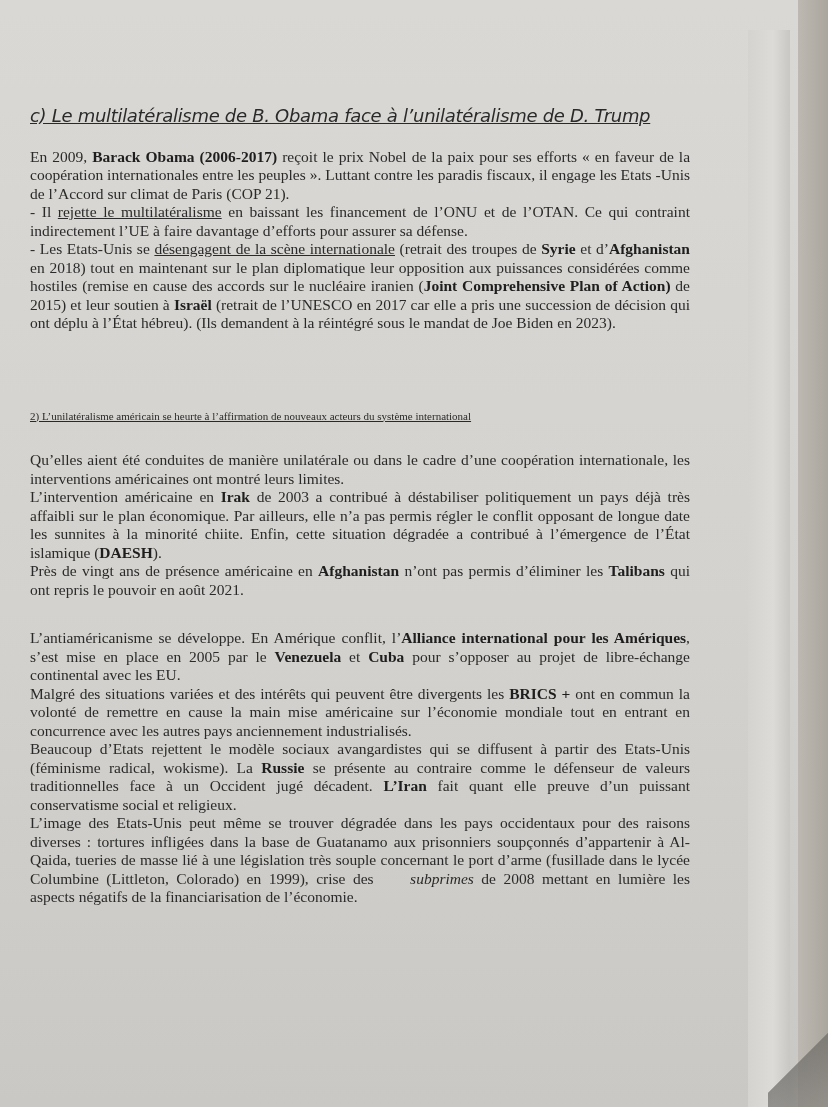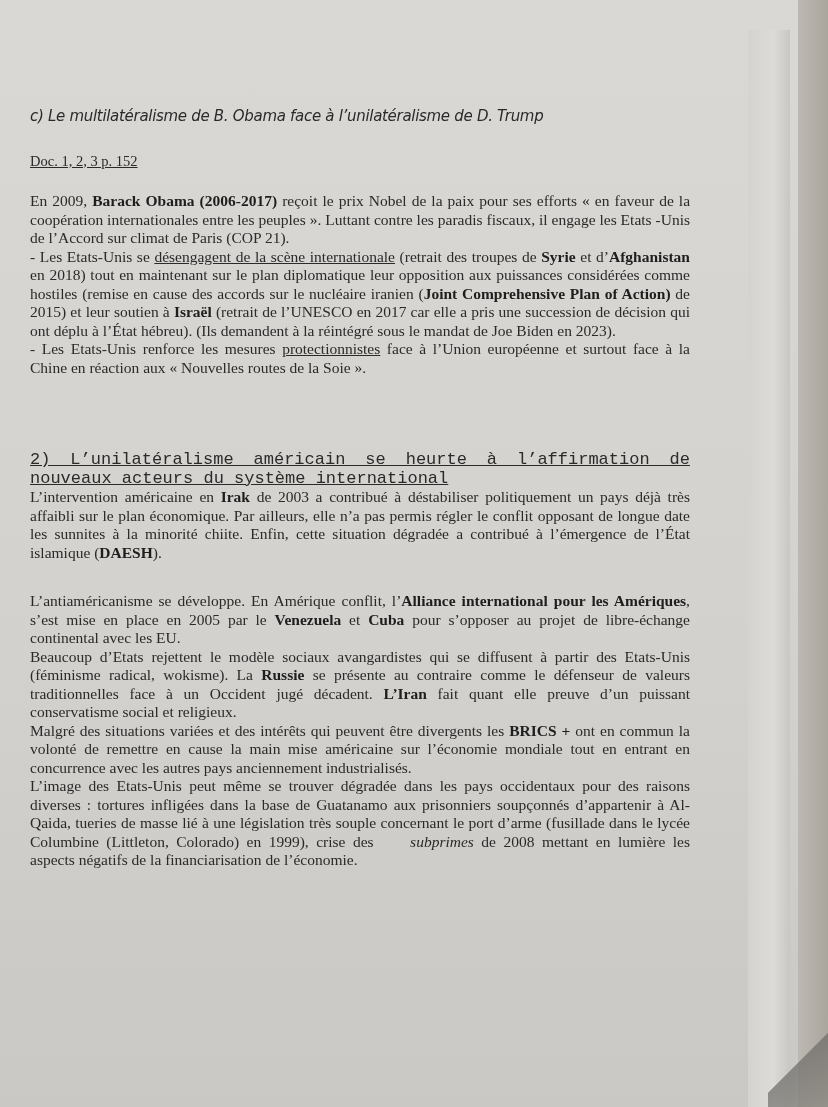--- a/index.html
+++ b/index.html
@@ -29,56 +29,58 @@
     position:absolute; right:0; bottom:0; width:60px; height:90px;
     background:linear-gradient(135deg,transparent 50%,#6c6a66 51%,#8a8782 100%);
     opacity:.7;
   }
   .content {
     position:absolute; left:30px; top:103px; width:660px;
     font-size:15.5px; line-height:18.5px;
   }
   .content p { margin:0; text-align:justify; }
   .h-italic {
-    font-family:"DejaVu Sans", sans-serif; font-style:italic; font-size:15px;
+    font-family:"DejaVu Sans", sans-serif; font-style:italic; font-size:18px;
     letter-spacing:-0.3px;
+    text-decoration:underline;
   }
   .h-c { margin-top:4px !important; }
   .doc-ref { text-decoration:underline; margin-top:26px !important; font-size:14.5px; }
   .block1 { margin-top:22px !important; }
-  .h-2 { text-decoration:underline; margin-top:74px !important; font-size:17px;font-family:Liberation Mono, monospace; }
+  .h-2 { text-decoration:underline; margin-top:74px !important; font-size:11px; }
   .h-a { margin-top:20px !important; }
   .block2 { margin-top:26px !important; }
   .h-b { margin-top:20px !important; }
   .block3 { margin-top:30px !important; }
   b { font-weight:bold; color:#1e1e1e; }
   u { text-decoration:underline; }
   i.em { font-style:italic;margin-left:29px; }
 </style>
 </head>
 <body>
 
 <div class="sheet-back"></div>
 <div class="page">
   <div class="sheet-edge"></div>
 
   <div class="content">
 
     <p class="h-italic h-c">c) Le multilatéralisme de B. Obama face à l’unilatéralisme de D. Trump</p>
-    <p class="doc-ref">Doc. 1, 2, 3 p. 152</p>
 
     <p class="block1"><span>En 2009, </span><b>Barack Obama (2006-2017)</b><span> reçoit le prix Nobel de la paix pour ses efforts « en faveur de la coopération internationales entre les peuples ». Luttant contre les paradis fiscaux, il engage les Etats -Unis de l’Accord sur climat de Paris (COP 21).</span></p>
+    <p><span>- Il </span><u>rejette le multilatéralisme</u><span> en baissant les financement de l’ONU et de l’OTAN. Ce qui contraint indirectement l’UE à faire davantage d’efforts pour assurer sa défense.</span></p>
     <p><span>- Les Etats-Unis se </span><u>désengagent de la scène internationale</u><span> (retrait des troupes de </span><b>Syrie</b><span> et d’</span><b>Afghanistan</b><span> en 2018) tout en maintenant sur le plan diplomatique leur opposition aux puissances considérées comme hostiles (remise en cause des accords sur le nucléaire iranien (</span><b>Joint Comprehensive Plan of Action)</b><span> de 2015) et leur soutien à </span><b>Israël</b><span> (retrait de l’UNESCO en 2017 car elle a pris une succession de décision qui ont déplu à l’État hébreu). (Ils demandent à la réintégré sous le mandat de Joe Biden en 2023).</span></p>
-    <p><span>- Les Etats-Unis renforce les mesures </span><u>protectionnistes</u><span> face à l’Union européenne et surtout face à la Chine en réaction aux « Nouvelles routes de la Soie ».</span></p>
 
     <p class="h-2">2) L’unilatéralisme américain se heurte à l’affirmation de nouveaux acteurs du système international</p>
 
+    <p class="block2">Qu’elles aient été conduites de manière unilatérale ou dans le cadre d’une coopération internationale, les interventions américaines ont montré leurs limites.</p>
     <p><span>L’intervention américaine en </span><b>Irak</b><span> de 2003 a contribué à déstabiliser politiquement  un pays déjà très affaibli sur le plan économique. Par ailleurs, elle n’a pas permis régler le conflit opposant de longue date les sunnites à la minorité chiite. Enfin, cette situation dégradée a contribué à l’émergence de l’État islamique (</span><b>DAESH</b><span>).</span></p>
+    <p><span>Près de vingt ans de présence américaine en </span><b>Afghanistan</b><span> n’ont pas permis d’éliminer les </span><b>Talibans</b><span> qui ont repris le pouvoir en août 2021.</span></p>
 
     <p class="block3"><span>L’antiaméricanisme se développe. En Amérique conflit, l’</span><b>Alliance international pour les Amériques</b><span>, s’est mise en place en 2005 par le </span><b>Venezuela</b><span> et </span><b>Cuba</b><span> pour s’opposer au projet de libre-échange continental avec les EU.</span></p>
+    <p><span>Malgré des situations variées et des intérêts qui peuvent être divergents les </span><b>BRICS +</b><span> ont en commun la volonté de remettre en cause la main mise américaine sur l’économie mondiale tout en entrant en concurrence avec les autres pays anciennement industrialisés.</span></p>
     <p><span>Beaucoup d’Etats rejettent le modèle sociaux avangardistes qui se diffusent à partir des Etats-Unis (féminisme radical, wokisme). La </span><b>Russie</b><span> se présente au contraire comme le défenseur de valeurs traditionnelles face à un Occident jugé décadent. </span><b>L’Iran</b><span> fait quant elle preuve d’un puissant conservatisme social et religieux.</span></p>
-    <p><span>Malgré des situations variées et des intérêts qui peuvent être divergents les </span><b>BRICS +</b><span> ont en commun la volonté de remettre en cause la main mise américaine sur l’économie mondiale tout en entrant en concurrence avec les autres pays anciennement industrialisés.</span></p>
     <p><span>L’image des Etats-Unis peut même se trouver dégradée dans les pays occidentaux pour des raisons diverses :  tortures infligées dans la base de Guatanamo aux prisonniers soupçonnés d’appartenir à Al-Qaida, tueries de masse lié à une législation très souple concernant le port d’arme (fusillade dans le lycée Columbine (Littleton, Colorado) en 1999), crise des </span><i class="em">subprimes</i><span> de 2008 mettant en lumière les aspects négatifs de la financiarisation de l’économie.</span></p>
 
   </div>
 </div>
 <div class="right-shadow"></div>
 <div class="corner-fold"></div>
 
 </body></html>

